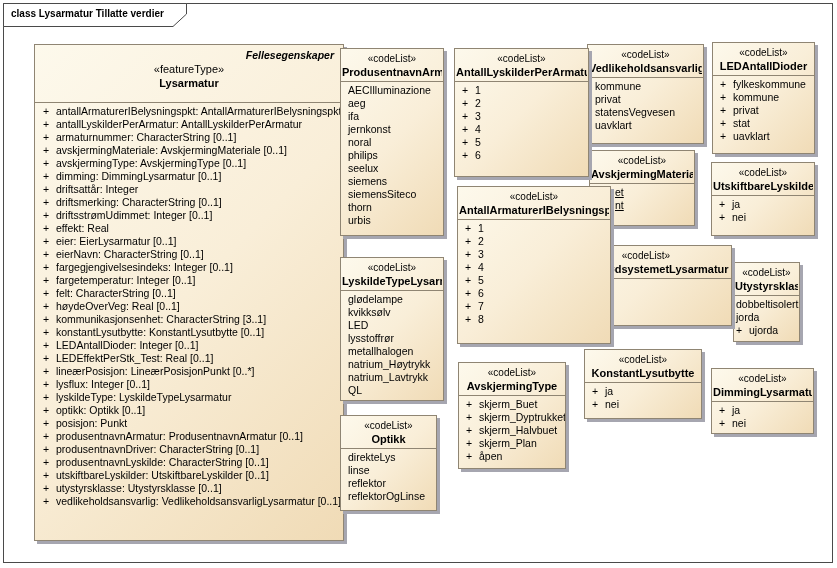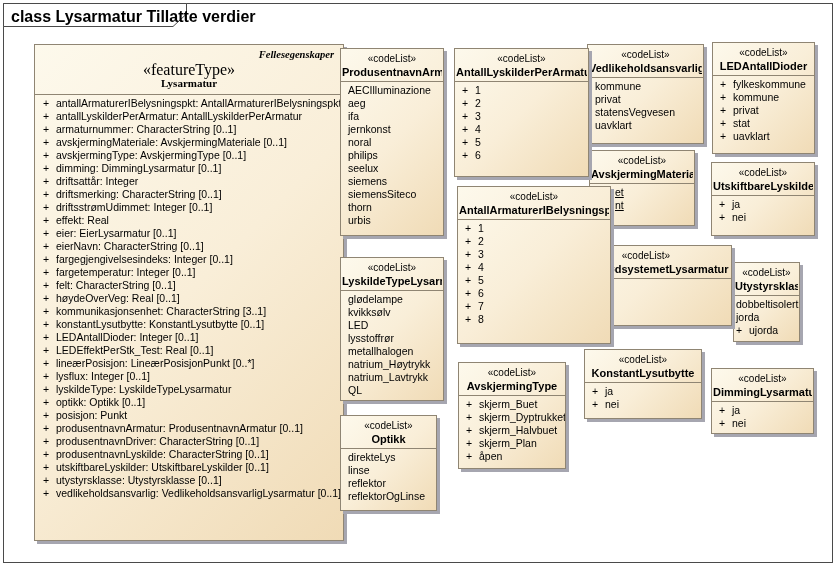--- a/index.html
+++ b/index.html
@@ -3,41 +3,41 @@
 <meta charset="utf-8">
 <style>
   * { margin:0; padding:0; box-sizing:border-box; }
   html,body { width:837px; height:568px; background:#ffffff;
     font-family:"Liberation Sans", sans-serif; position:relative; overflow:hidden; }
 
   .frame { position:absolute; left:3px; top:3px; width:830px; height:560px;
     border:1px solid #4a4a4a; background:#ffffff; }
 
   .tab-svg { position:absolute; left:-1px; top:-1px; }
-  .tab-label { position:absolute; left:7px; top:4px; font-size:16px; font-weight:bold;
+  .tab-label { position:absolute; left:7px; top:4px; font-size:10px; font-weight:bold;
     color:#000; white-space:nowrap; }
 
   .uml-box { position:absolute; border:1px solid #8f8573;
     background:linear-gradient(135deg,#fdf9ec 0%,#f9eed8 50%,#f0dbb6 100%);
     box-shadow:3px 3px 0 #a6a6b0; font-size:10.5px; color:#000; overflow:hidden; }
 
   .hdr { border-bottom:1px solid #8f8573; padding:3px 1px 2px; }
   .stereo { font-size:10px; text-align:center; line-height:13px; white-space:nowrap; overflow:visible; }
   .cname  { font-size:11px; font-weight:bold; text-align:center; line-height:14px;
             white-space:nowrap; overflow:hidden; }
   .items { padding-top:2px; }
   .row { line-height:13px; white-space:nowrap; padding-left:7px; }
   .pp { display:inline-block; width:13px; }
 
   
   .b-main { left:30px; top:40px; width:310px; height:497px; }
-  .main-hdr { border-bottom:1px solid #8f8573; padding:1px 0 4px;font-family:Liberation Serif, serif; }
+  .main-hdr { border-bottom:1px solid #8f8573; padding:1px 0 12px; }
   .pkg { font-size:10.5px; font-weight:bold; font-style:italic; text-align:right;
          padding:2px 9px 1px 0; line-height:14px; }
-  .b-main .stereo { font-size:16px; }
+  .b-main .stereo { font-size:11px; }
   .attrs .row { padding-left:8px; }
 
   
   .b-avmat { left:585px; top:146px; width:106px; height:76px; }
   .b-utst  { left:729px; top:258px; width:67px;  height:80px; }
   .b-nods  { left:556px; top:241px; width:172px; height:81px; }
   .b-vedl  { left:583px; top:40px;  width:117px; height:100px; }
   .b-antl  { left:450px; top:44px;  width:135px; height:129px; }
   .b-anta  { left:453px; top:182px; width:154px; height:158px; }
   .b-prod  { left:336px; top:44px;  width:104px; height:188px; }

